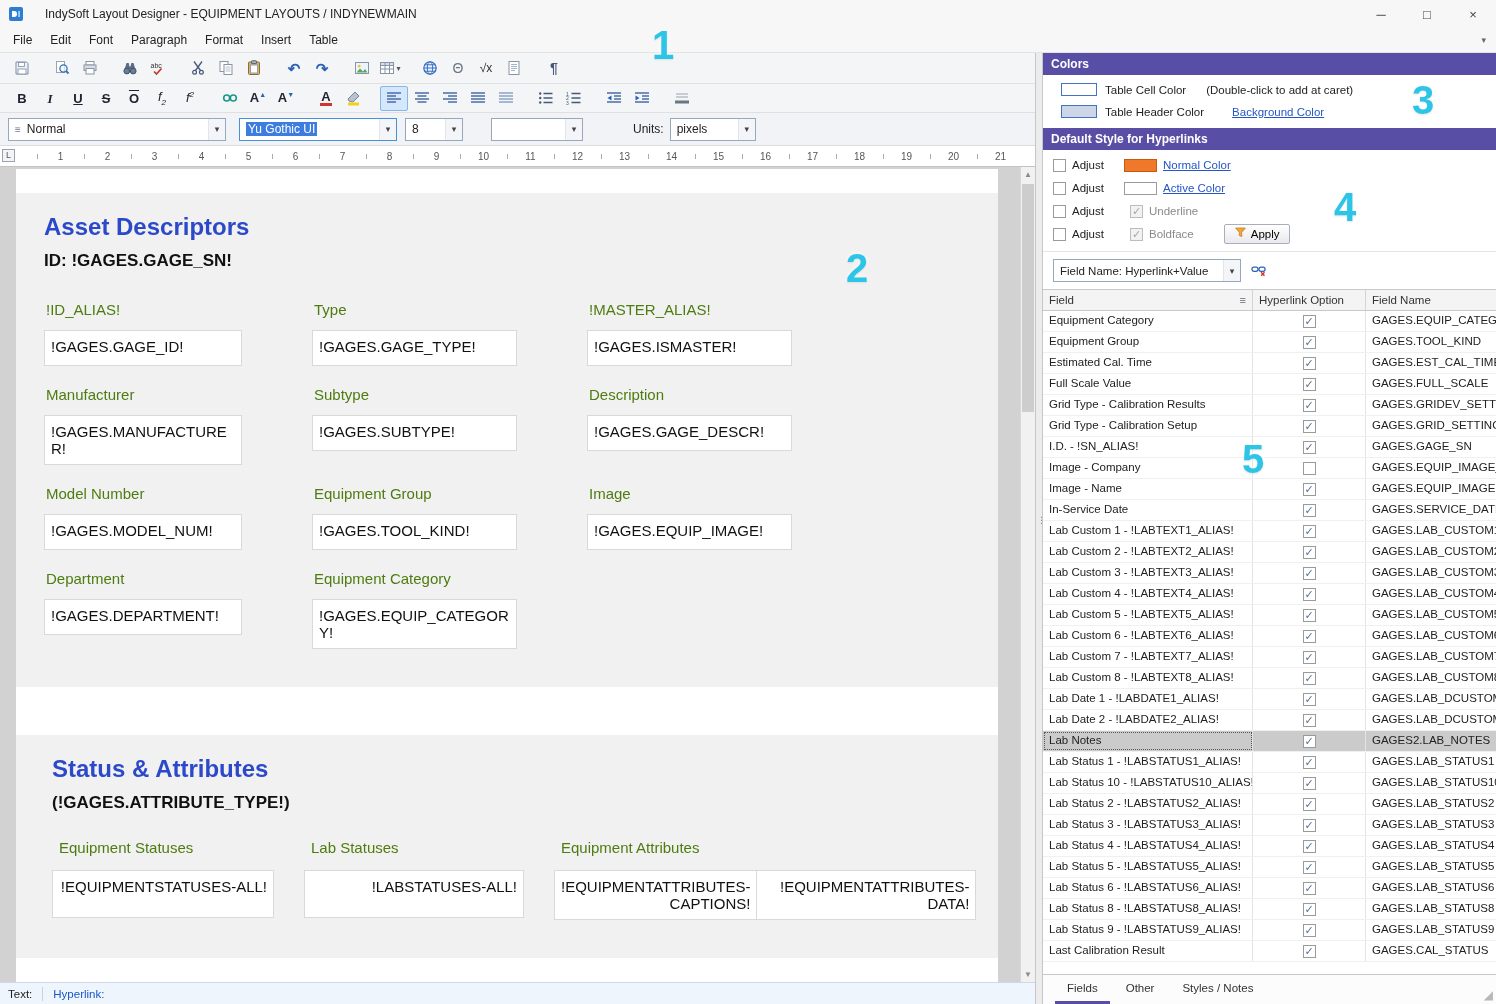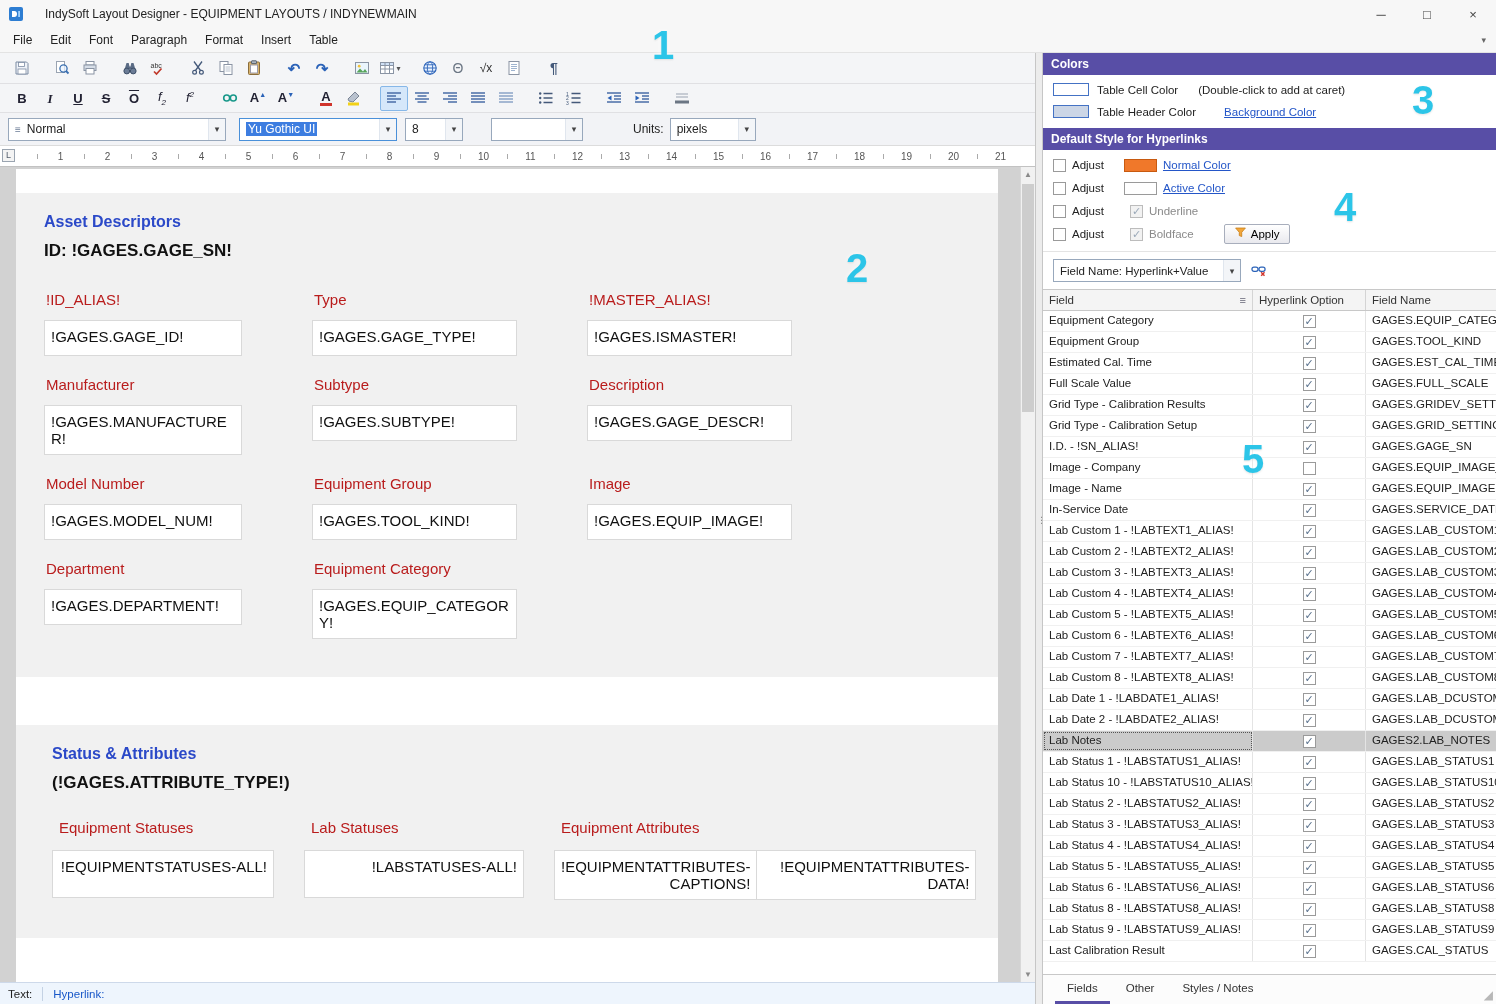--- a/index.html
+++ b/index.html
@@ -58,24 +58,24 @@
   .rspace { flex:0 0 23px; }
   .runit { flex:0 0 47px; display:flex; align-items:center; justify-content:center; font-size:10px; color:#555; position:relative; }
   .runit::before { content:""; position:absolute; left:0; top:8px; height:5px; width:1px; background:#aaa; }
 
   
   .docarea { flex:1; background:#d2d2d2; position:relative; overflow:hidden; }
   .page { position:absolute; left:16px; top:2px; bottom:0; width:982px; background:#fff; overflow:hidden; }
   .sec { background:#f1f1f1; padding:20px 30px 38px 28px; }
   .sec1 { margin-top:24px; }
   .sec2 { margin-top:48px; padding-left:36px; }
-  .sec-title { color:#2b49c8; font-size:16px; font-weight:bold; }
+  .sec-title { color:#2b49c8; font-size:24px; font-weight:bold; }
   .sec-sub { font-size:17px; font-weight:bold; color:#111; margin-top:10px; }
   .fgrid { display:grid; grid-template-columns:198px 205px 205px; column-gap:70px; row-gap:20px; margin-top:30px; }
-  .flbl { font-size:15px; color:#b91c1c; margin-bottom:12px; padding-left:2px; }
+  .flbl { font-size:15px; color:#4d7c0f; margin-bottom:12px; padding-left:2px; }
   .fbox { background:#fff; border:1px solid #d9d9d9; padding:7px 6px; font-size:15px; color:#111; overflow-wrap:break-word; min-height:36px; }
   .sgrid { display:grid; grid-template-columns:222px 220px 410px; column-gap:30px; margin-top:26px; }
   .sgrid .flbl { padding-left:7px; margin-bottom:14px; }
   .sgrid .fbox { min-height:48px;text-align:right; }
   .attr-pair { display:flex; }
   .attr-pair .fbox.a1 { flex:0 0 190px; }
   .attr-pair .fbox.a2 { flex:0 0 220px; margin-left:-1px; }
 
   .vscroll { position:absolute; right:0; top:0; bottom:0; width:15px; background:#f1f1f1; border-left:1px solid #d8d8d8; }
   .varr { position:absolute; left:0; right:0; height:15px; display:flex; align-items:center; justify-content:center; color:#8a8a8a; font-size:8px; }
@@ -83,21 +83,21 @@
   .vthumb { position:absolute; left:1px; right:1px; top:17px; height:228px; background:#cdcdcd; }
 
   
   .statusbar { height:22px; background:#eef5fd; border-top:1px solid #cdd9ea; display:flex; align-items:center; font-size:11.5px; color:#222; padding-left:8px; gap:10px; }
   .sb-sep { width:1px; height:14px; background:#c4d2e4; }
   .sb-hl { color:#1857c8; }
 
   
   .phead { background:#584ea6; color:#fff; font-weight:bold; font-size:12px; padding:4px 8px; }
   .colors-body { padding:6px 10px 8px; display:flex; flex-direction:column; gap:5px; }
-  .crow { display:flex; align-items:center; font-size:11.5px; color:#222; gap:8px; height:17px; }
+  .crow { display:flex; align-items:center; font-size:11.5px; color:#222; gap:8px; height:17px;margin-left:8px; }
   .swatch { width:36px; height:13px; }
   .sw-cell { background:#fff; border:1px solid #4472c4; }
   .sw-hdr { background:#ccd6e6; border:1px solid #4472c4; }
   .hint { margin-left:12px; }
   .link { color:#2456c8; text-decoration:underline; font-size:11.5px; }
   .hl-body { padding:6px 10px 8px; display:flex; flex-direction:column; gap:5px; }
   .hlrow { display:flex; align-items:center; gap:6px; font-size:11.5px; height:18px; }
   .cbx { width:13px; height:13px; border:1px solid #9a9a9a; background:#fff; position:relative; flex:0 0 13px; }
   .cbx.checked::after { content:"✓"; position:absolute; left:1px; top:-1px; font-size:11px; color:#58708c; }
   .cbx.dis { background:#f2f2f2; border-color:#bcbcbc; }

